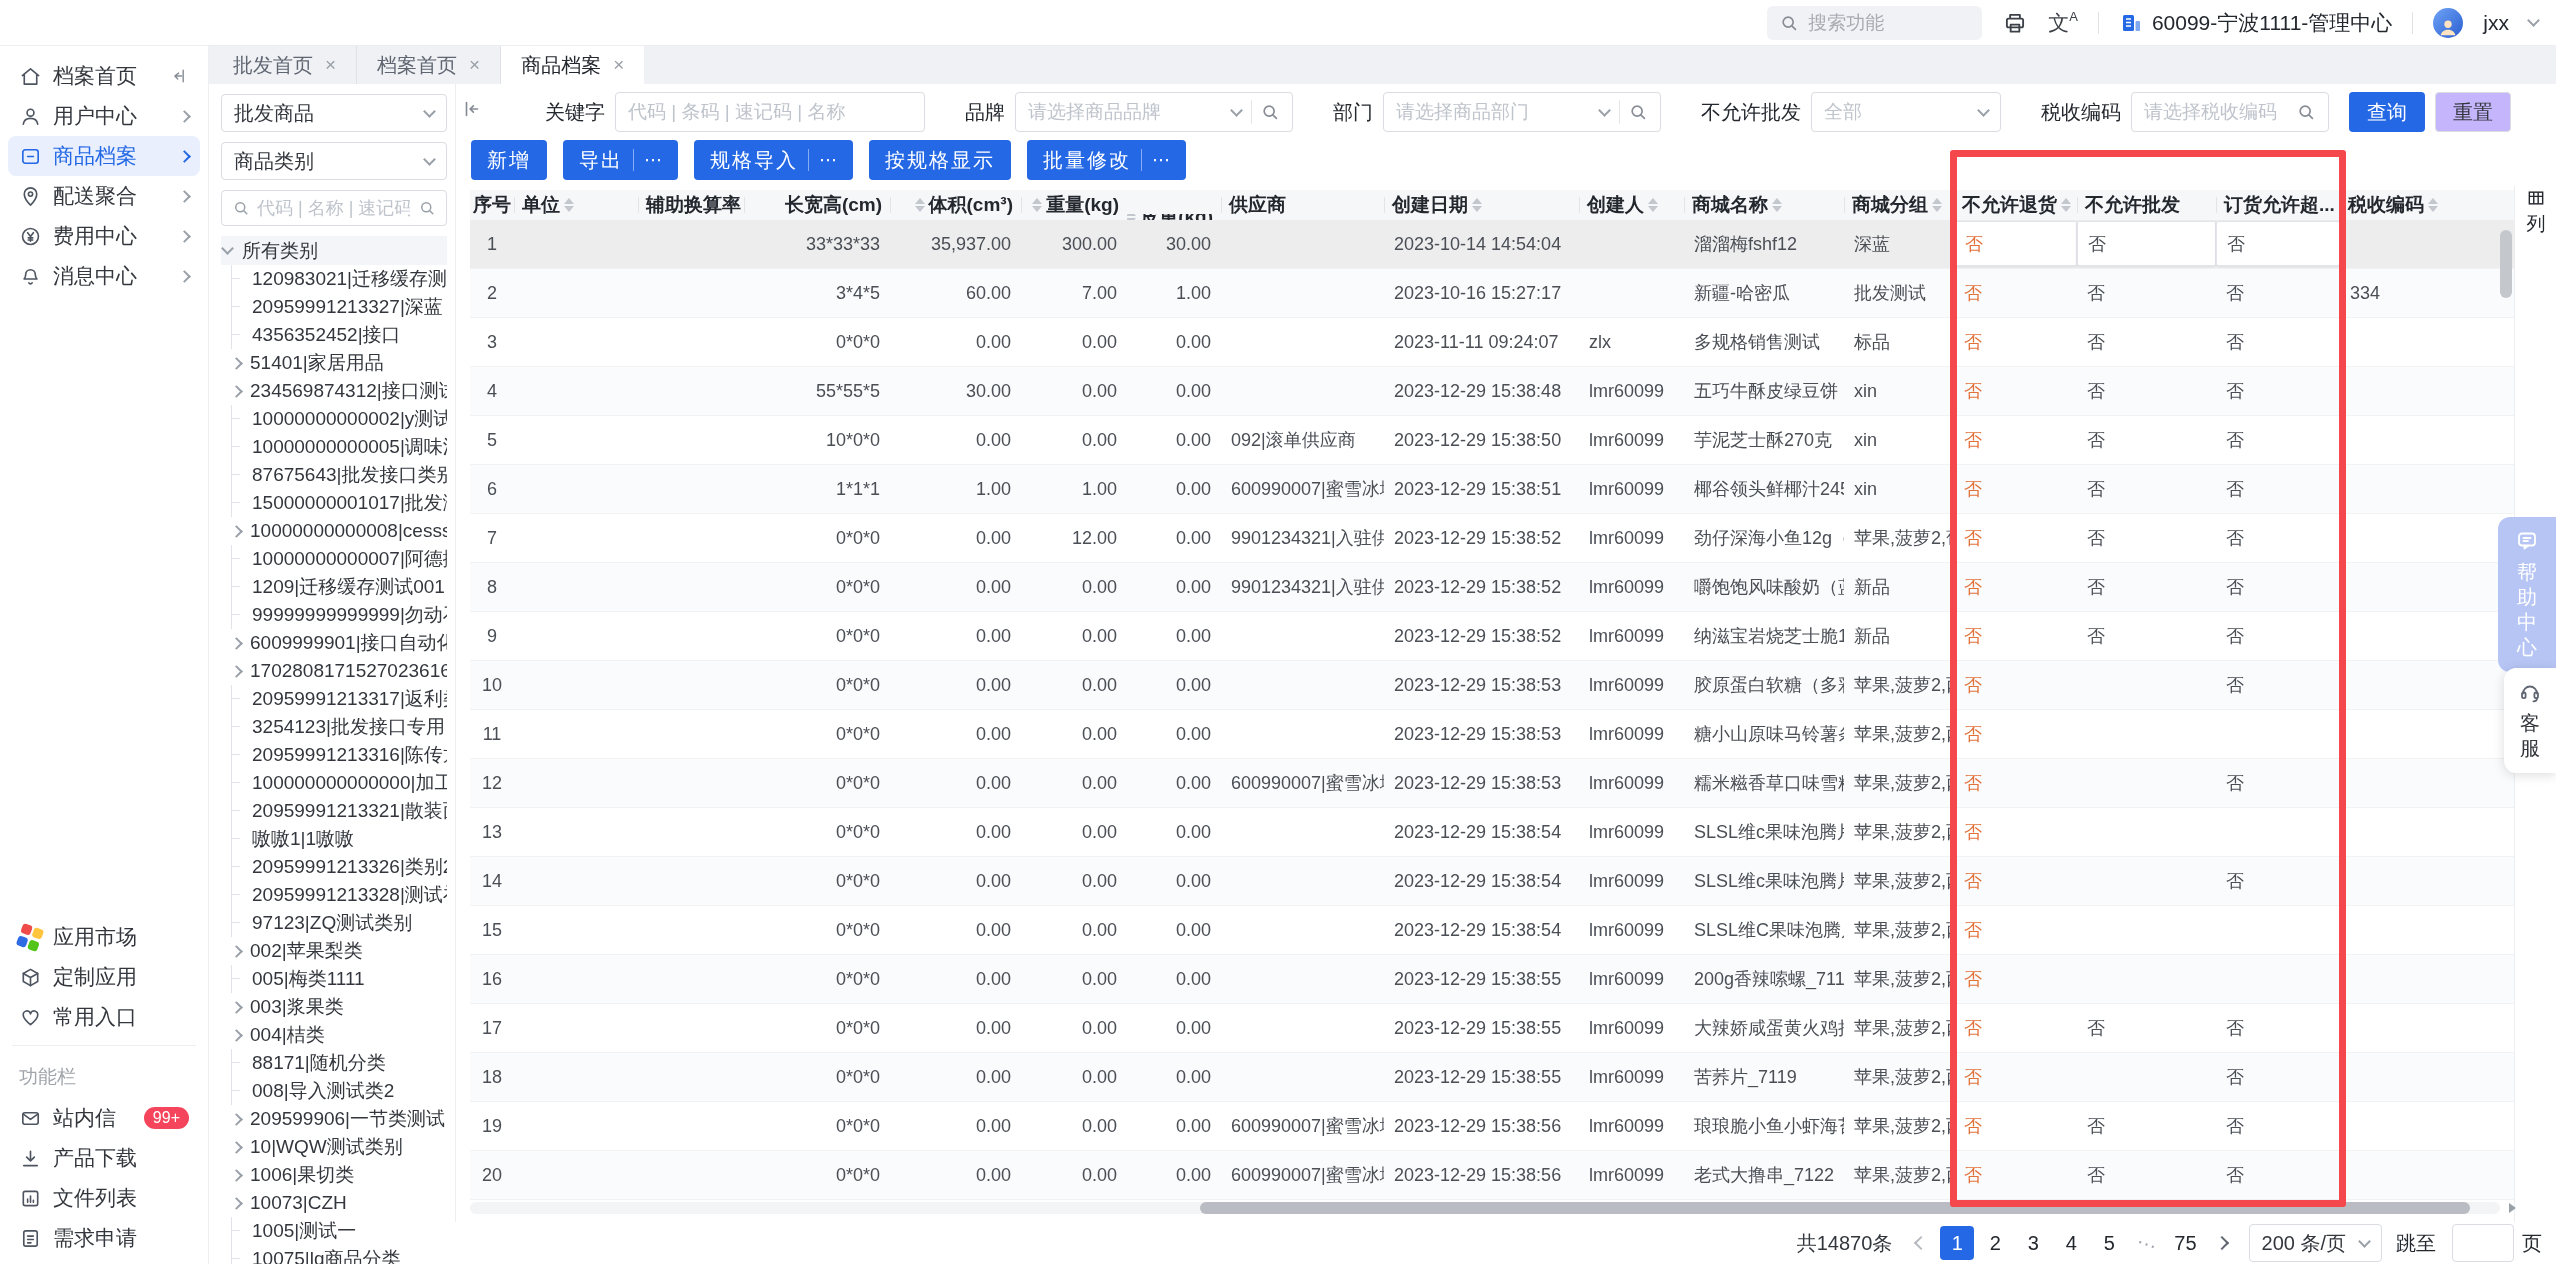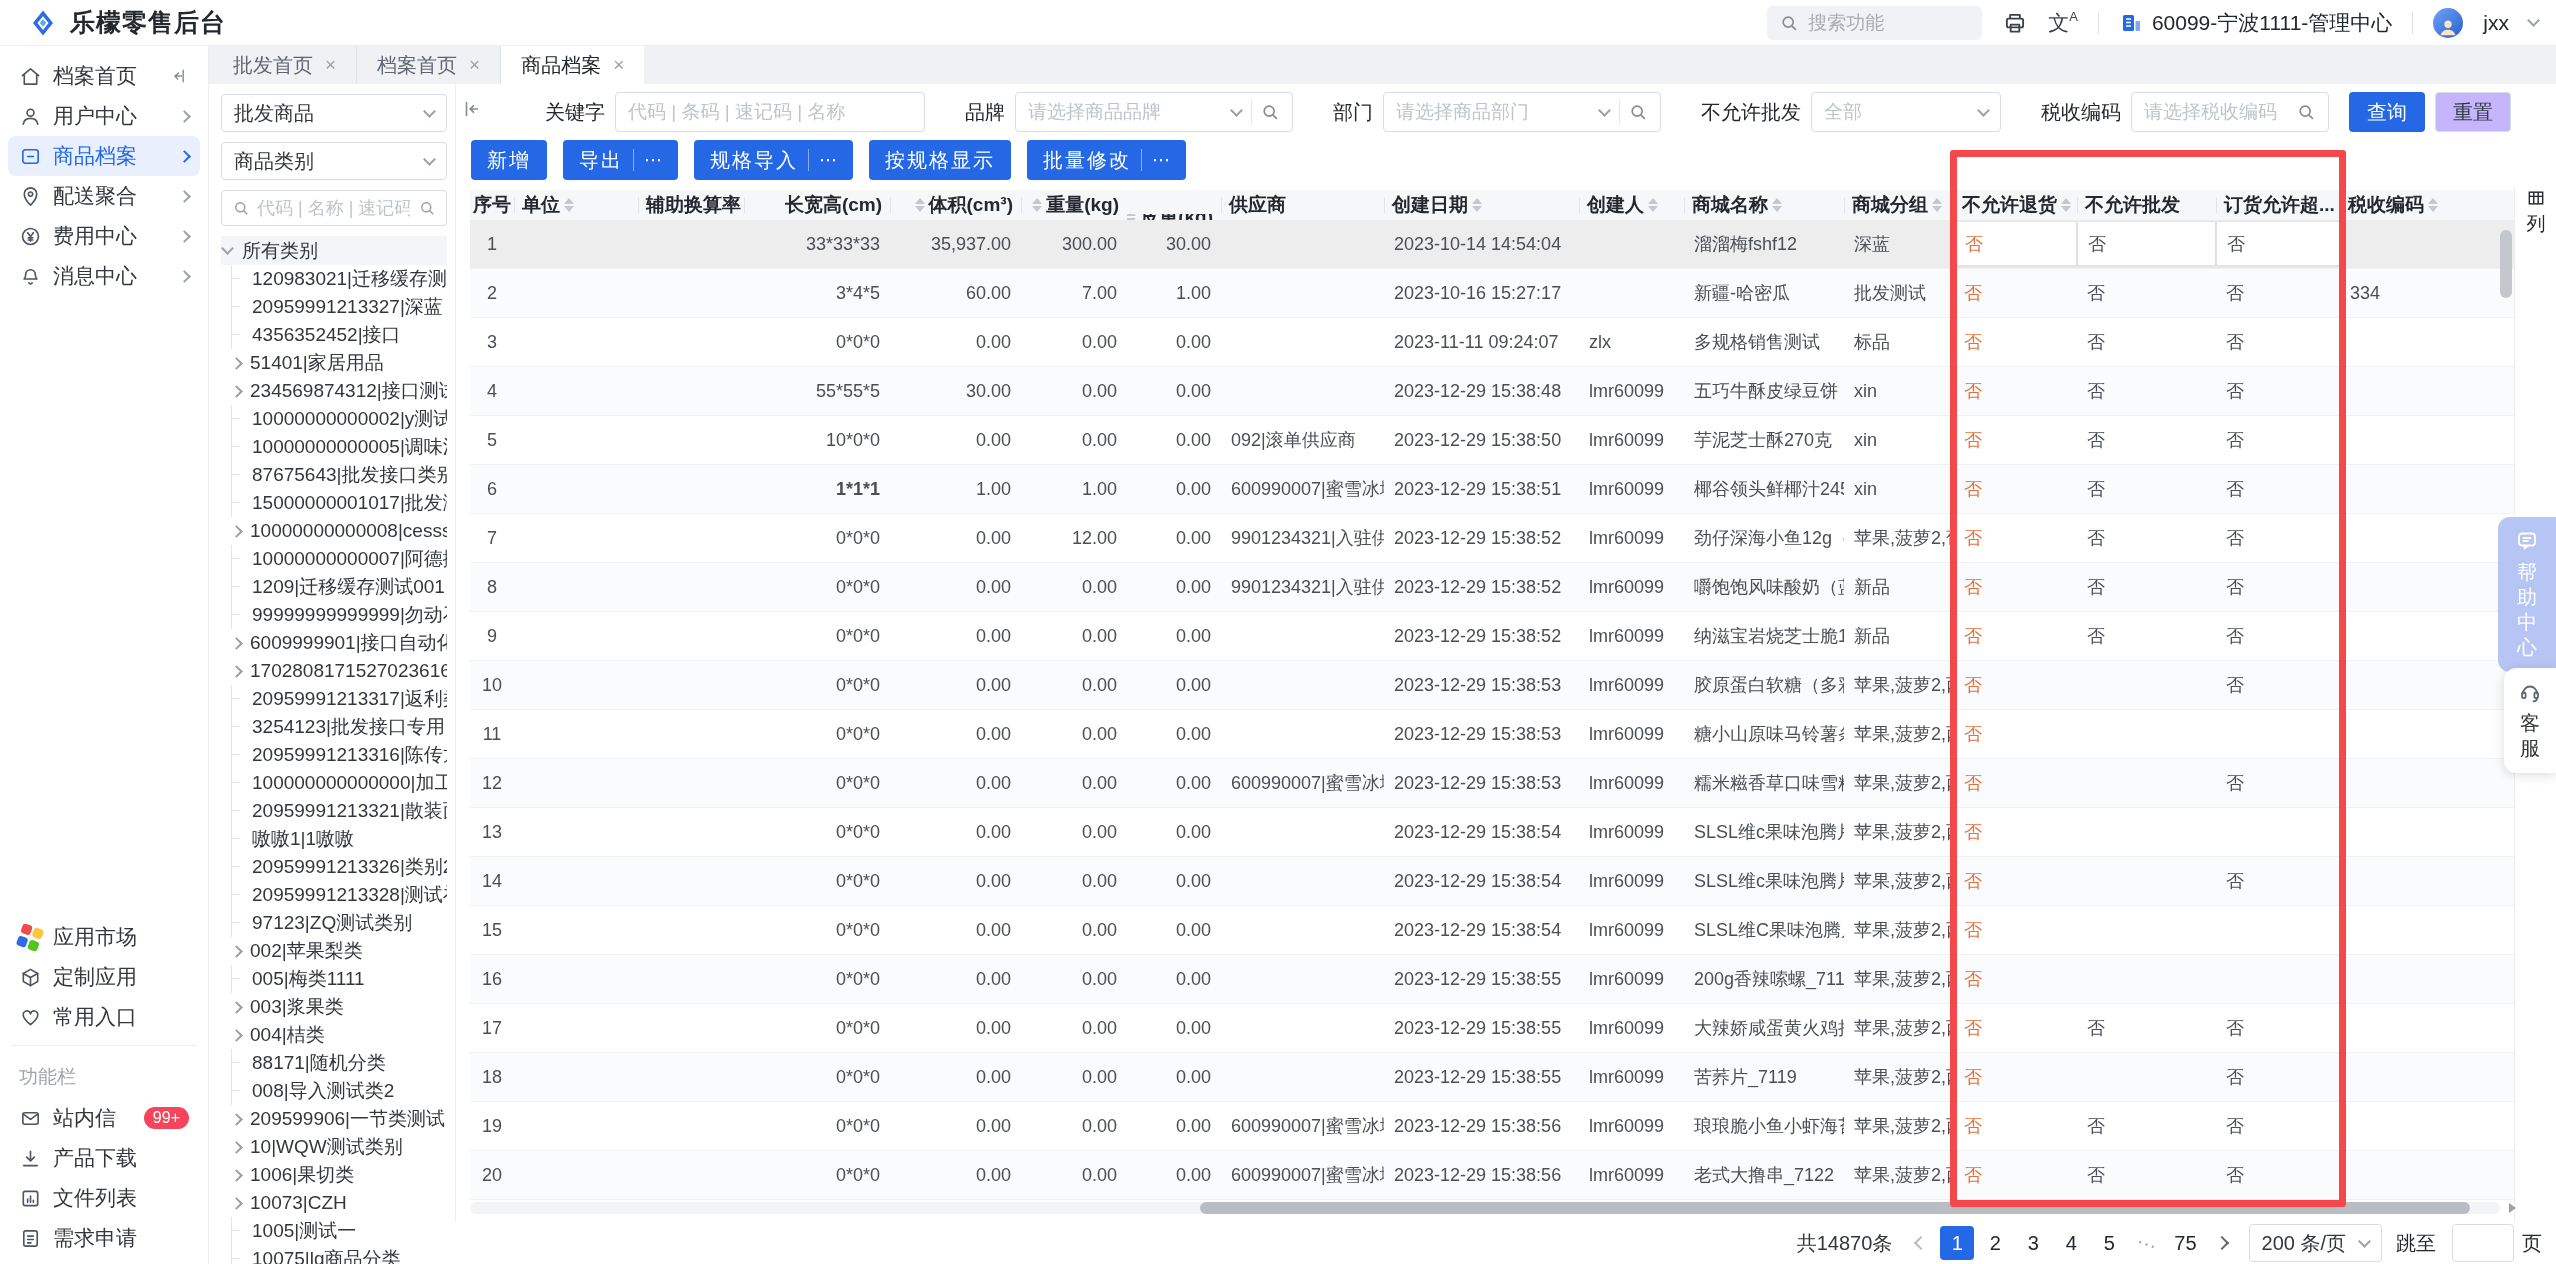--- a/index.html
+++ b/index.html
@@ -129,30 +129,20 @@
 .page.dots{color:#9aa0a8}
 #size-select{height:38px;border:1px solid var(--bd);border-radius:4px;display:flex;align-items:center;gap:14px;padding:0 12px;margin-left:8px;cursor:pointer}
 #jump-input{width:62px;height:38px;border:1px solid var(--bd);border-radius:4px;background:#fff}
 
 #red-box{position:absolute;left:1950px;top:150px;width:396px;height:1057px;border:7px solid var(--red);border-radius:3px;z-index:50;pointer-events:none}
 </style>
 </head>
 <body>
 
 <header id="topbar">
-  <div id="logo">
-    <span class="mark ic">
-      <svg viewBox="0 0 24 24">
-          <path d="M12 2 20 12 12 22 4 12Z" fill="#2f6ce3"></path>
-          <path d="M12 6.5 16.5 12 12 17.5 7.5 12Z" fill="#fff"></path>
-          <path d="M12 9 14.5 12 12 15 9.5 12Z" fill="#58a6f5"></path>
-        </svg>
-    </span>
-    <span class="lt">乐檬零售后台</span>
-  </div>
   <div id="top-right">
     <div id="global-search">
       <span class="ic">
           <svg viewBox="0 0 24 24" fill="none" stroke="currentColor" stroke-width="2" stroke-linecap="round">
             <circle cx="11" cy="11" r="6"></circle>
             <path d="m15.7 15.7 4 4"></path>
           </svg>
         </span>
       <span>搜索功能</span>
     </div>
@@ -801,21 +791,21 @@
             <div class="cell" style="width: 110px;">xin</div>
             <div class="cell orange" style="width: 123px;">否</div>
             <div class="cell" style="width: 139px;">否</div>
             <div class="cell" style="width: 124px;">否</div>
             <div class="cell" style="width: 174px;"></div>
           </div>
           <div class="grow even">
             <div class="cell center" style="width: 44px;">6</div>
             <div class="cell" style="width: 124px;"></div>
             <div class="cell" style="width: 106px;"></div>
-            <div class="cell num" style="width: 146px; font-weight: bold;">1*1*1</div>
+            <div class="cell num" style="width: 146px;">1*1*1</div>
             <div class="cell num" style="width: 131px;">1.00</div>
             <div class="cell num" style="width: 106px;">1.00</div>
             <div class="cell num" style="width: 94px;">0.00</div>
             <div class="cell" style="width: 163px;">600990007|蜜雪冰城</div>
             <div class="cell" style="width: 195px;">2023-12-29 15:38:51</div>
             <div class="cell" style="width: 105px;">lmr60099</div>
             <div class="cell" style="width: 160px;">椰谷领头鲜椰汁245克</div>
             <div class="cell" style="width: 110px;">xin</div>
             <div class="cell orange" style="width: 123px;">否</div>
             <div class="cell" style="width: 139px;">否</div>

